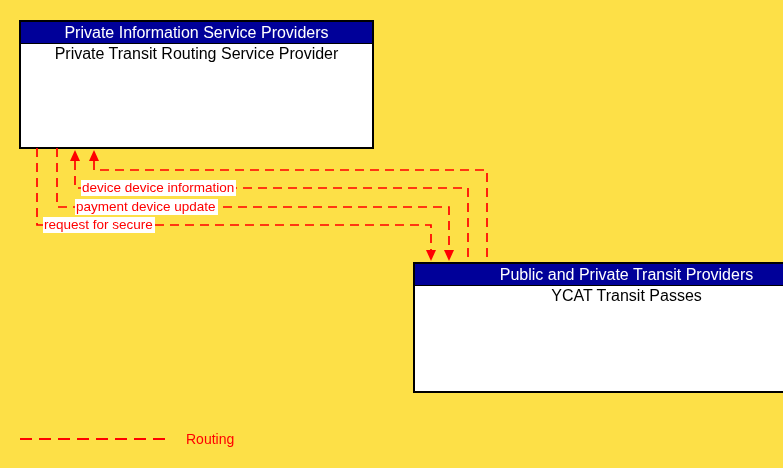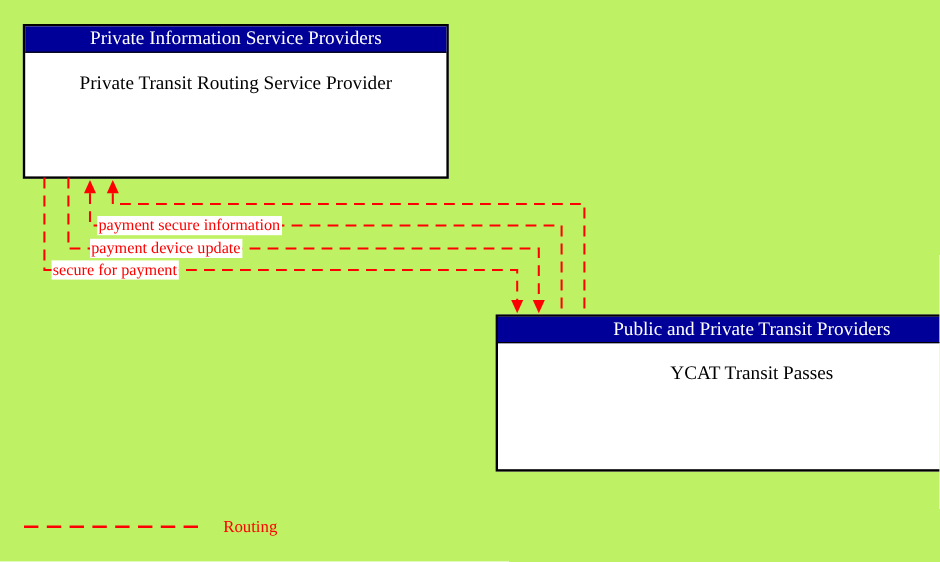--- a/index.html
+++ b/index.html
@@ -1,21 +1,21 @@
 <!DOCTYPE html>
 <html><head>
 <meta charset="utf-8">
 <style>
   html, body { margin: 0; padding: 0; background: #ffffff; }
   .canvas {
     position: relative;
     width: 783px;
     height: 468px;
-    background: #bef264;
-    font-family: Liberation Serif, serif;
+    background: #fde047;
+    font-family: Liberation Sans, sans-serif;
     overflow: hidden;
   }
   .entity-box {
     position: absolute;
     border: 2px solid #000000;
     background: #ffffff;
     box-sizing: border-box;
   }
   .entity-box.top-left  { left: 19px;  top: 20px;  width: 355px; height: 129px; }
   .entity-box.bot-right { left: 413px; top: 262px; width: 427px; height: 131px; }
@@ -28,21 +28,21 @@
     line-height: 21px;
     text-align: center;
     white-space: nowrap;
     overflow: hidden;
   }
   .entity-body {
     color: #000000;
     font-size: 16px;
     line-height: 19px;
     text-align: center;
-    padding: 16px 30px 0 30px;
+    padding: 0 30px 0 30px;
   }
   svg.connectors {
     position: absolute;
     left: 0; top: 0;
     width: 783px; height: 468px;
     pointer-events: none;
   }
   .flow-line {
     fill: none;
     stroke: #ff0000;
@@ -101,21 +101,21 @@
     <path class="flow-line" d="M57 148 V207 H449 V250"></path>
     <polygon class="arrow-head" points="449,261 444,250 454,250"></polygon>
 
     <path class="flow-line" d="M37 148 V225 H431 V250"></path>
     <polygon class="arrow-head" points="431,261 426,250 436,250"></polygon>
 
     <path class="legend-line" d="M20 439 H168"></path>
   </svg>
 
 
-  <span class="flow-label" style="left:81px; top:180px;">payment secure information</span>
+  <span class="flow-label" style="left:81px; top:180px;">device device information</span>
 
   <span class="flow-label" style="left:75px; top:199px;">payment device update</span>
 
-  <span class="flow-label" style="left:43px; top:217px;">secure for payment</span>
+  <span class="flow-label" style="left:43px; top:217px;">request for secure</span>
 
   <span class="legend-label">Routing</span>
 
 </div>
 
 </body></html>

